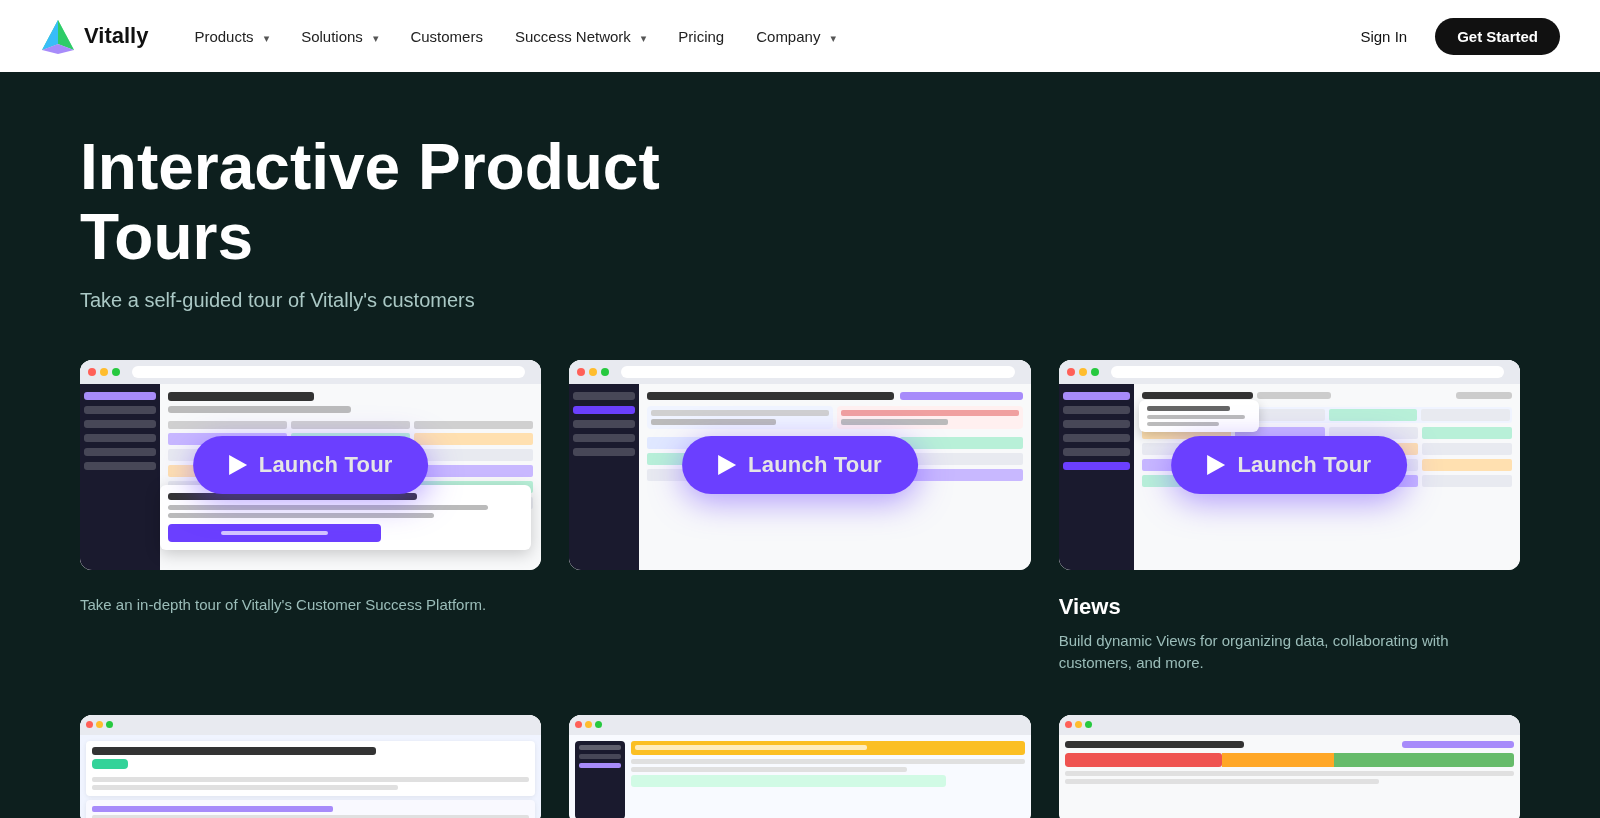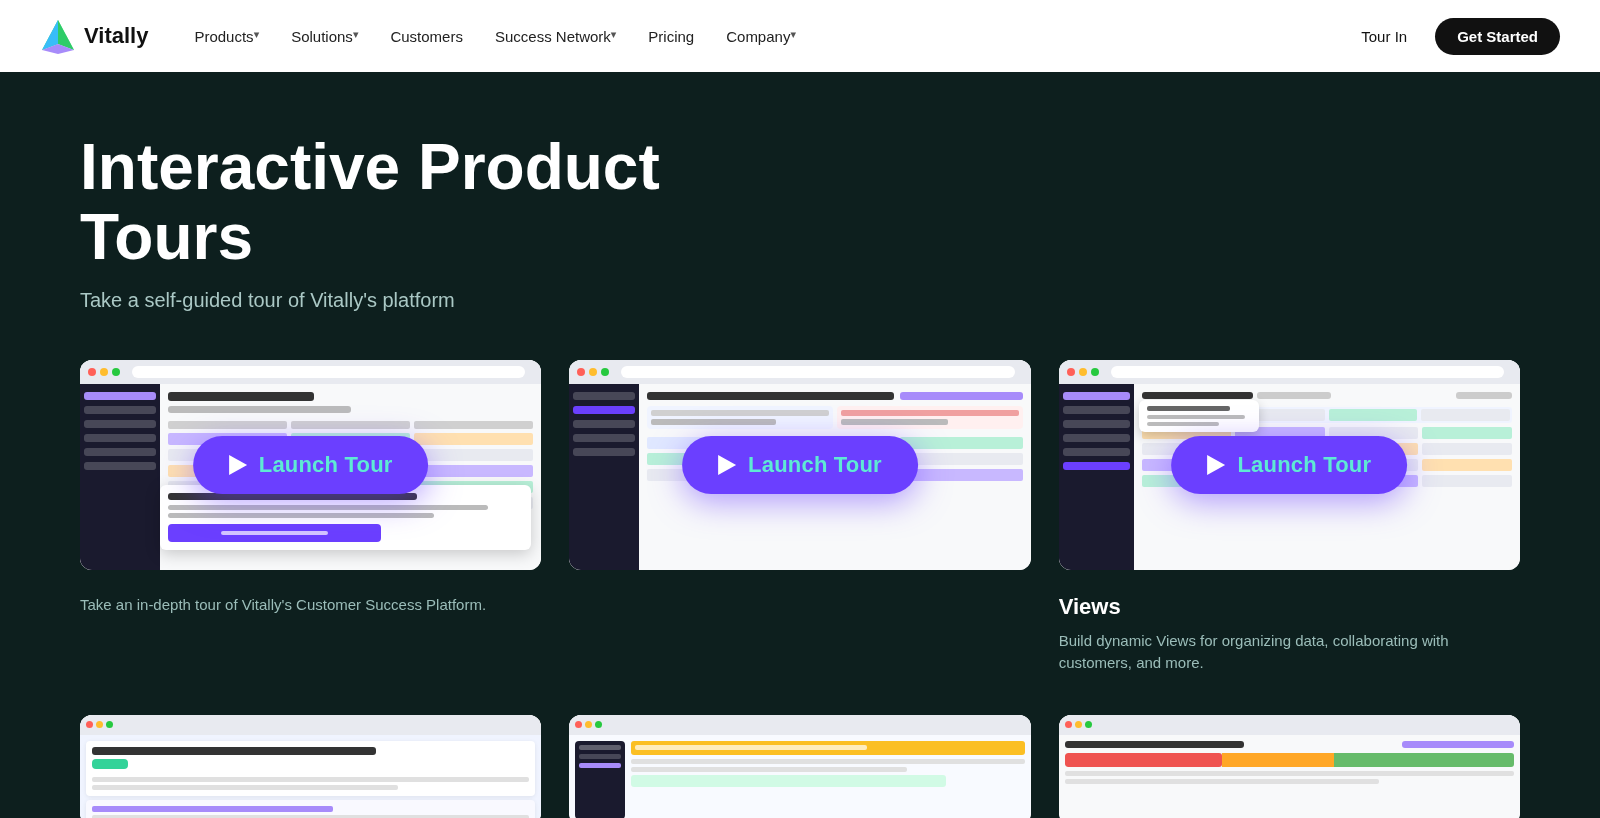--- a/index.html
+++ b/index.html
@@ -38,22 +38,22 @@
       color: #111;
     }
     .nav-links {
       display: flex;
       align-items: center;
       gap: 4px;
       flex: 1;
     }
     .nav-item {
       display: flex;
-      align-items: flex-start;
-      gap: 0;
+      align-items: flex-end;
+      gap: 10px;
       padding: 8px 14px;
       font-size: 15px;
       font-weight: 500;
       color: #222;
       cursor: pointer;
       border-radius: 6px;
       white-space: nowrap;
     }
     .nav-chevron {
       font-size: 11px;
@@ -214,21 +214,21 @@
       width: 0;
       height: 0;
       border-top: 10px solid transparent;
       border-bottom: 10px solid transparent;
       border-left: 18px solid #fff;
       flex-shrink: 0;
     }
     .launch-tour-text {
       font-size: 22px;
       font-weight: 700;
-      color: #5eead4;
+      color: #e5e5e5;
       letter-spacing: 0.2px;
     }
 
     
     .tour-card-title {
       font-size: 22px;
       font-weight: 800;
       color: #fff;
       margin-bottom: 10px;
     }
@@ -315,28 +315,28 @@
     <div class="nav-item">
       <span>Pricing</span>
     </div>
     <div class="nav-item">
       <span>Company</span>
       <span class="nav-chevron">▾</span>
     </div>
   </div>
 
   <div class="nav-right">
-    <span class="sign-in-btn">Tour In</span>
+    <span class="sign-in-btn">Sign In</span>
     <button class="get-started-btn">Get Started</button>
   </div>
 </nav>
 
 <main class="main-content">
   <h1 class="hero-title">Interactive Product Tours</h1>
-  <p class="hero-subtitle">Take a self-guided tour of Vitally's platform</p>
+  <p class="hero-subtitle">Take a self-guided tour of Vitally's customers</p>
 
   <div class="tours-grid">
 
     <div class="tour-card">
       <div class="tour-thumbnail">
         <div class="screenshot-sim">
           <div class="ss-topbar">
             <div class="ss-dot r"></div>
               <div class="ss-dot y"></div>
               <div class="ss-dot g"></div>

